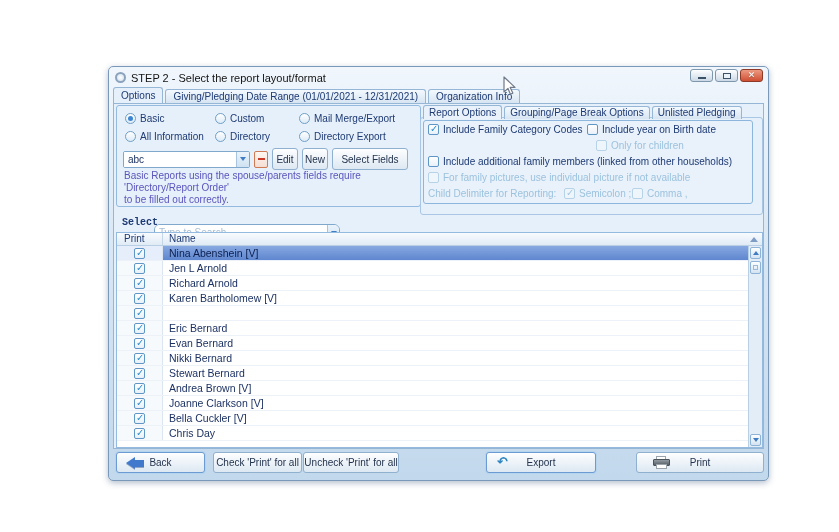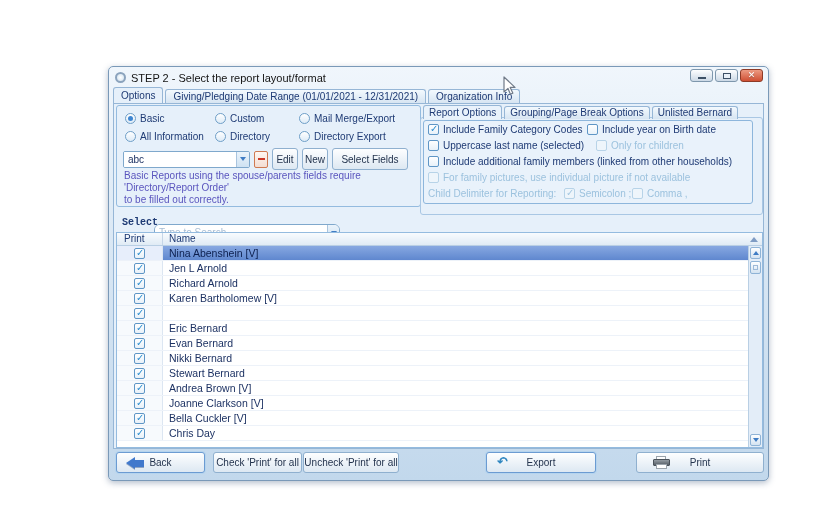--- a/index.html
+++ b/index.html
@@ -217,34 +217,30 @@
       <div class="note">
         <span>Basic Reports using the spouse/parents fields require 'Directory/Report Order'</span><br>
         <span>to be filled out correctly.</span>
       </div>
     </div>
 
     <div class="right-group">
       <div class="inner-tabs">
         <div class="itab active">Report Options</div>
         <div class="itab">Grouping/Page Break Options</div>
-        <div class="itab">Unlisted Bernard</div>
+        <div class="itab">Unlisted Pledging</div>
       </div>
       <div class="inner-box">
         <div class="cbrow" style="left:4px; top:3px;">
           <span class="checkbox checked"></span>
           <span class="cblabel">Include Family Category Codes</span>
         </div>
         <div class="cbrow" style="left:163px; top:3px;">
           <span class="checkbox"></span>
           <span class="cblabel">Include year on Birth date</span>
-        </div>
-        <div class="cbrow" style="left:4px; top:19px;">
-          <span class="checkbox"></span>
-          <span class="cblabel">Uppercase last name (selected)</span>
         </div>
         <div class="cbrow" style="left:172px; top:19px;">
           <span class="checkbox disabled"></span>
           <span class="cblabel disabled">Only for children</span>
         </div>
         <div class="cbrow" style="left:4px; top:35px;">
           <span class="checkbox"></span>
           <span class="cblabel">Include additional family members (linked from other households)</span>
         </div>
         <div class="cbrow" style="left:4px; top:51px;">

